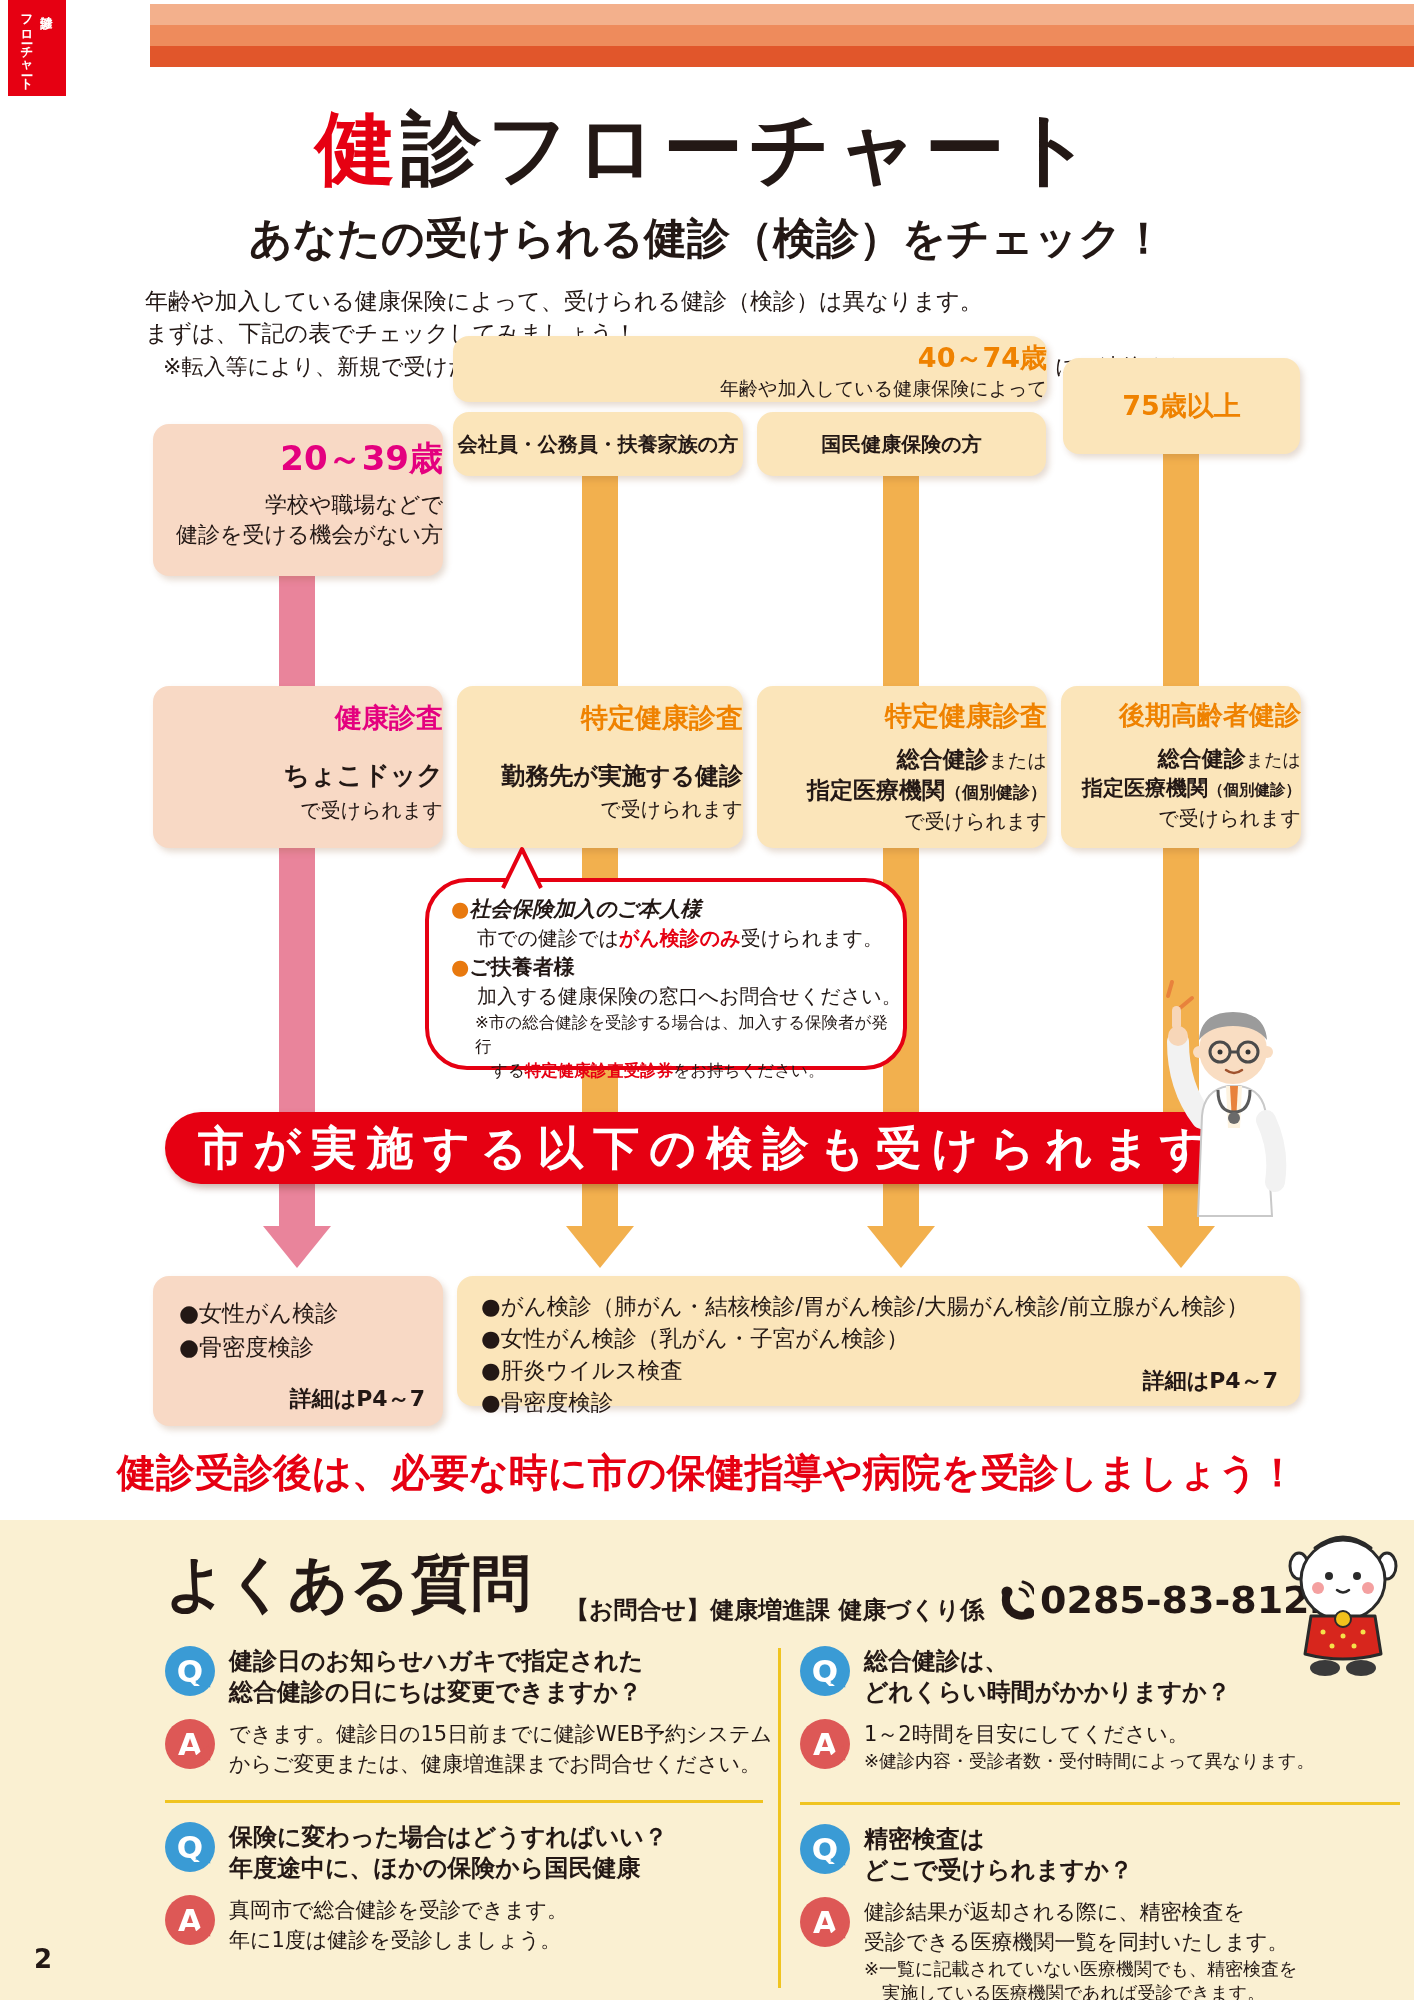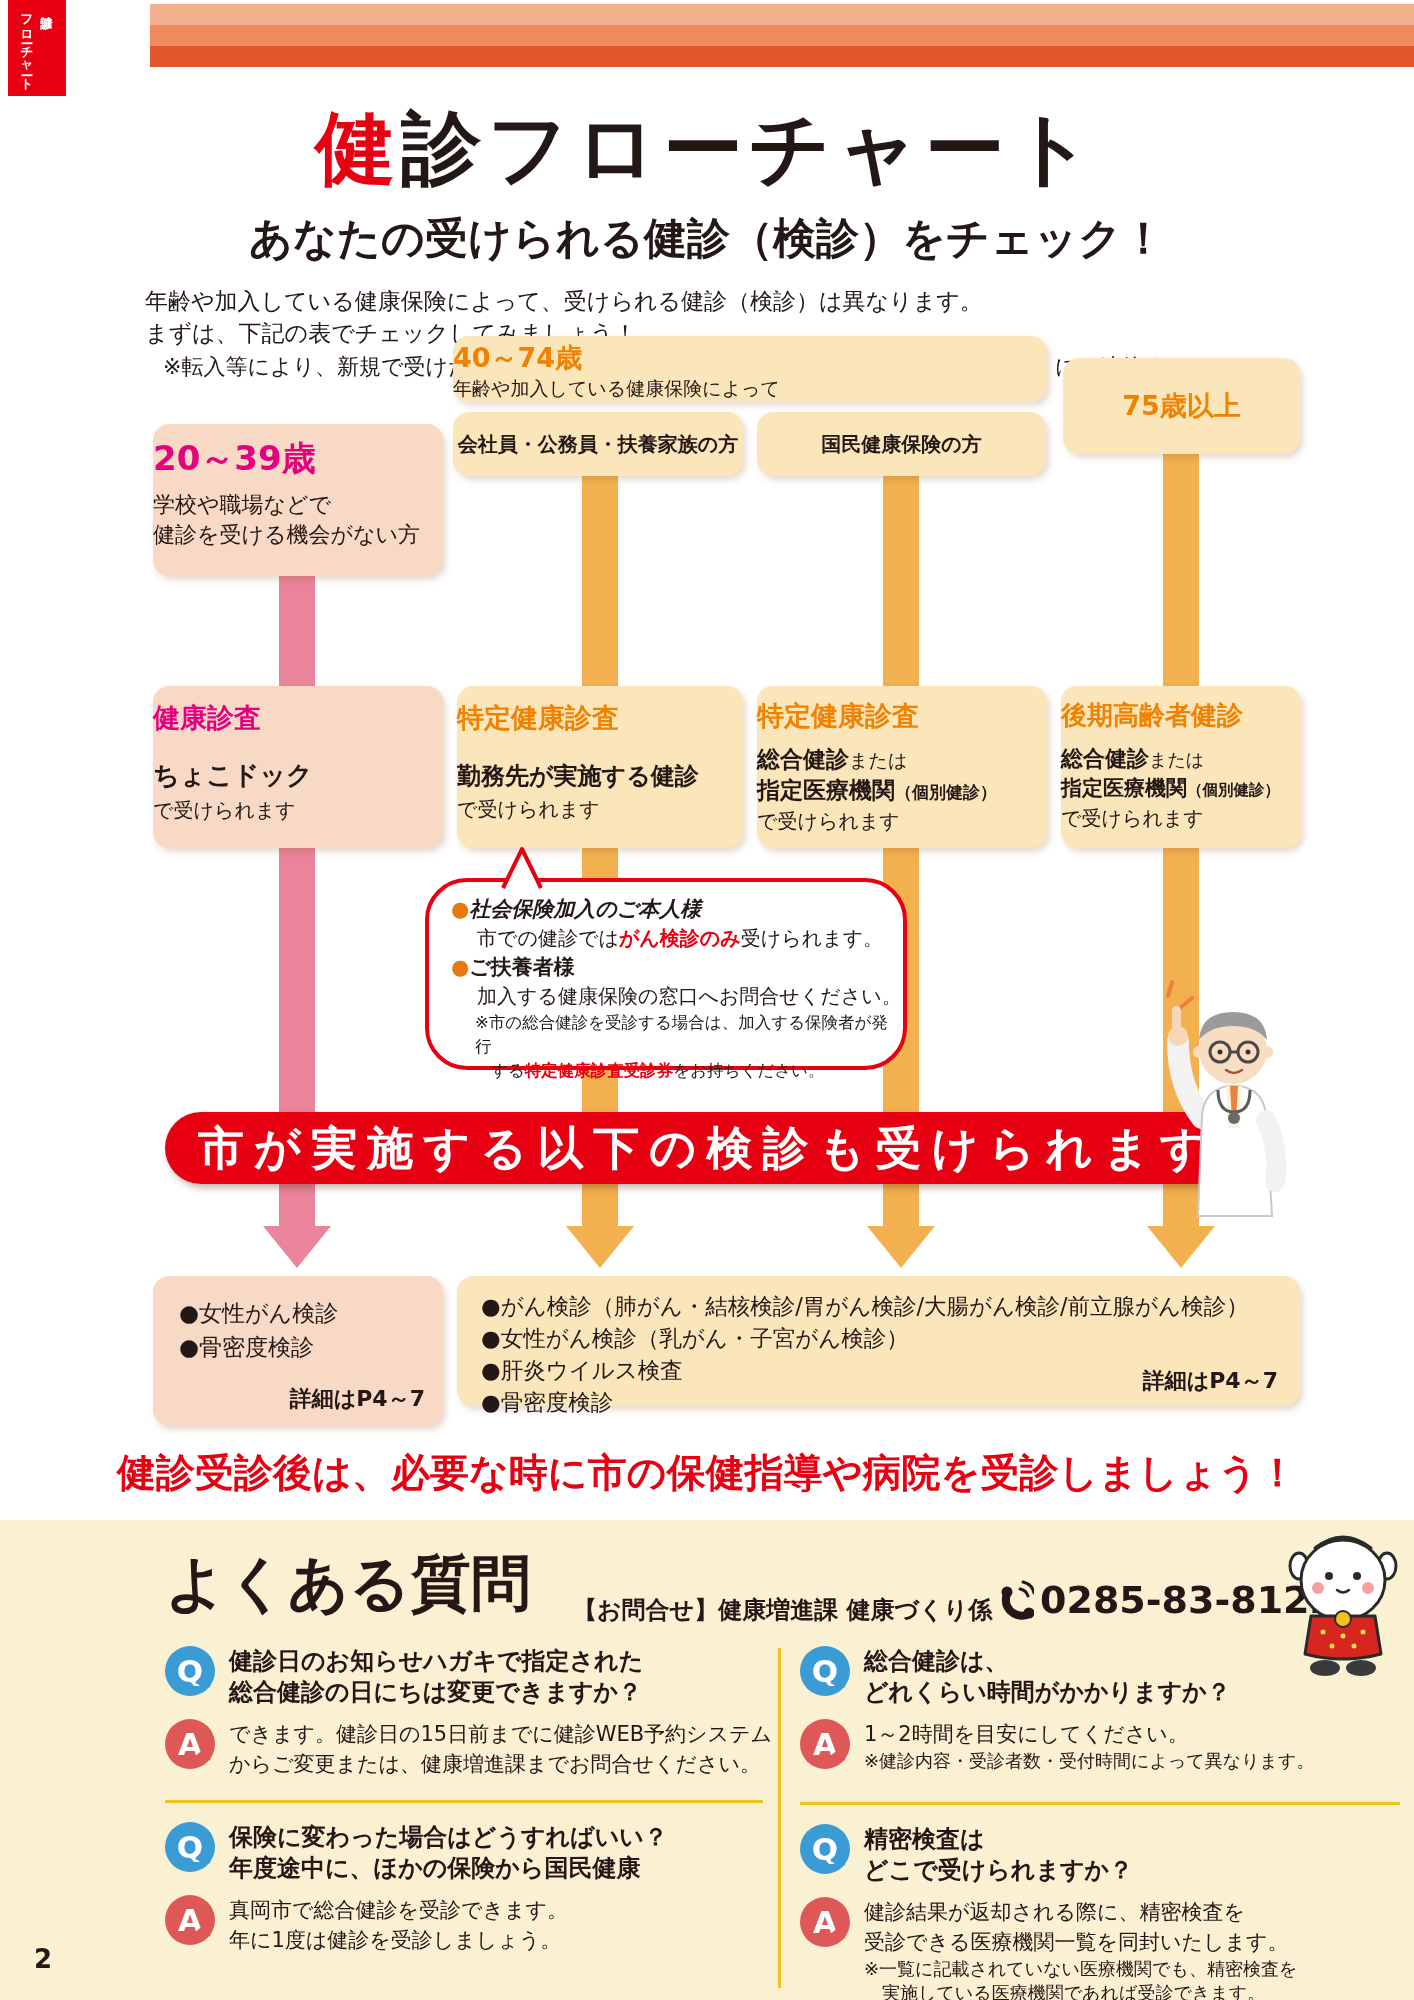--- a/index.html
+++ b/index.html
@@ -18,21 +18,21 @@
   .bar.p{background:#e9849b;}
   .bar.o{background:#f2b04e;}
   .ah{position:absolute;width:0;height:0;border-left:34px solid transparent;
       border-right:34px solid transparent;border-top:42px solid #f2b04e;z-index:1;}
   .ah.p{border-top-color:#e9849b;}
   .band{position:absolute;left:150px;width:1264px;height:21px;}
   .side-tab{position:absolute;left:8px;top:0;width:58px;height:96px;background:#e60012;
             display:flex;justify-content:center;padding-top:6px;box-sizing:border-box;}
   .side-tab .vtxt{writing-mode:vertical-rl;color:#fff;font-size:12.5px;font-weight:700;line-height:1.55;letter-spacing:1px;}
   .side-tab .vtxt span{display:block;}
-  .flowbox{box-sizing:border-box;text-align:left;}
+  .flowbox{box-sizing:border-box;text-align:right;}
   .redline-strong{color:#e60012;font-weight:900;}
   .bubble-note{font-size:16.5px;line-height:24px;}
   .faq-panel{position:absolute;left:0;top:1520px;width:1414px;height:480px;background:#faf0d2;}
   .divider{position:absolute;background:#f0c420;z-index:2;}
   .qa{position:absolute;z-index:3;}
   .qa-row{display:flex;gap:14px;align-items:flex-start;}
   .qbub,.abub{flex:0 0 50px;width:50px;height:50px;border-radius:50%;color:#fff;font-weight:900;
       font-size:31px;display:flex;align-items:center;justify-content:center;position:relative;}
   .qbub{background:#3a9bd5;}
   .abub{background:#dd5856;}
@@ -180,21 +180,21 @@
     <div style="font-size:22.5px;line-height:32px;">●肝炎ウイルス検査</div>
     <div style="font-size:22.5px;line-height:32px;">●骨密度検診</div>
     <div class="w9" style="position:absolute;right:22px;bottom:10px;font-size:22px;">詳細はP4～7</div>
   </div>
 
   <div class="abs ctr t-red w9" style="left:0;top:1446px;width:1414px;font-size:39px;">健診受診後は、必要な時に市の保健指導や病院を受診しましょう！</div>
 
   <div class="faq-panel"></div>
 
   <div class="abs w9" style="left:165px;top:1544px;font-size:60px;z-index:2;">よくある質問</div>
-  <div class="abs w9" style="left:565px;top:1594px;font-size:24px;z-index:2;margin-left:8px;">【お問合せ】健康増進課 健康づくり係</div>
+  <div class="abs w9" style="left:565px;top:1594px;font-size:24px;z-index:2;">【お問合せ】健康増進課 健康づくり係</div>
   <div class="abs" style="left:1000px;top:1578px;z-index:2;display:flex;align-items:center;gap:6px;">
     <svg width="34" height="40" viewBox="0 0 34 40">
       <path d="M7 13 Q3 26 13 33 Q21 38 29 34" stroke="#231815" stroke-width="8" fill="none" stroke-linecap="round"></path>
       <circle cx="7" cy="12" r="5.5" fill="#231815"></circle>
       <circle cx="29" cy="33" r="5.5" fill="#231815"></circle>
       <path d="M20 9 q6 1 8 7" stroke="#231815" stroke-width="3" fill="none" stroke-linecap="round"></path>
       <path d="M23 2 q9 2 11 11" stroke="#231815" stroke-width="3" fill="none" stroke-linecap="round"></path>
     </svg>
     <span class="w9" style="font-size:38px;">0285-83-8122</span>
   </div>

